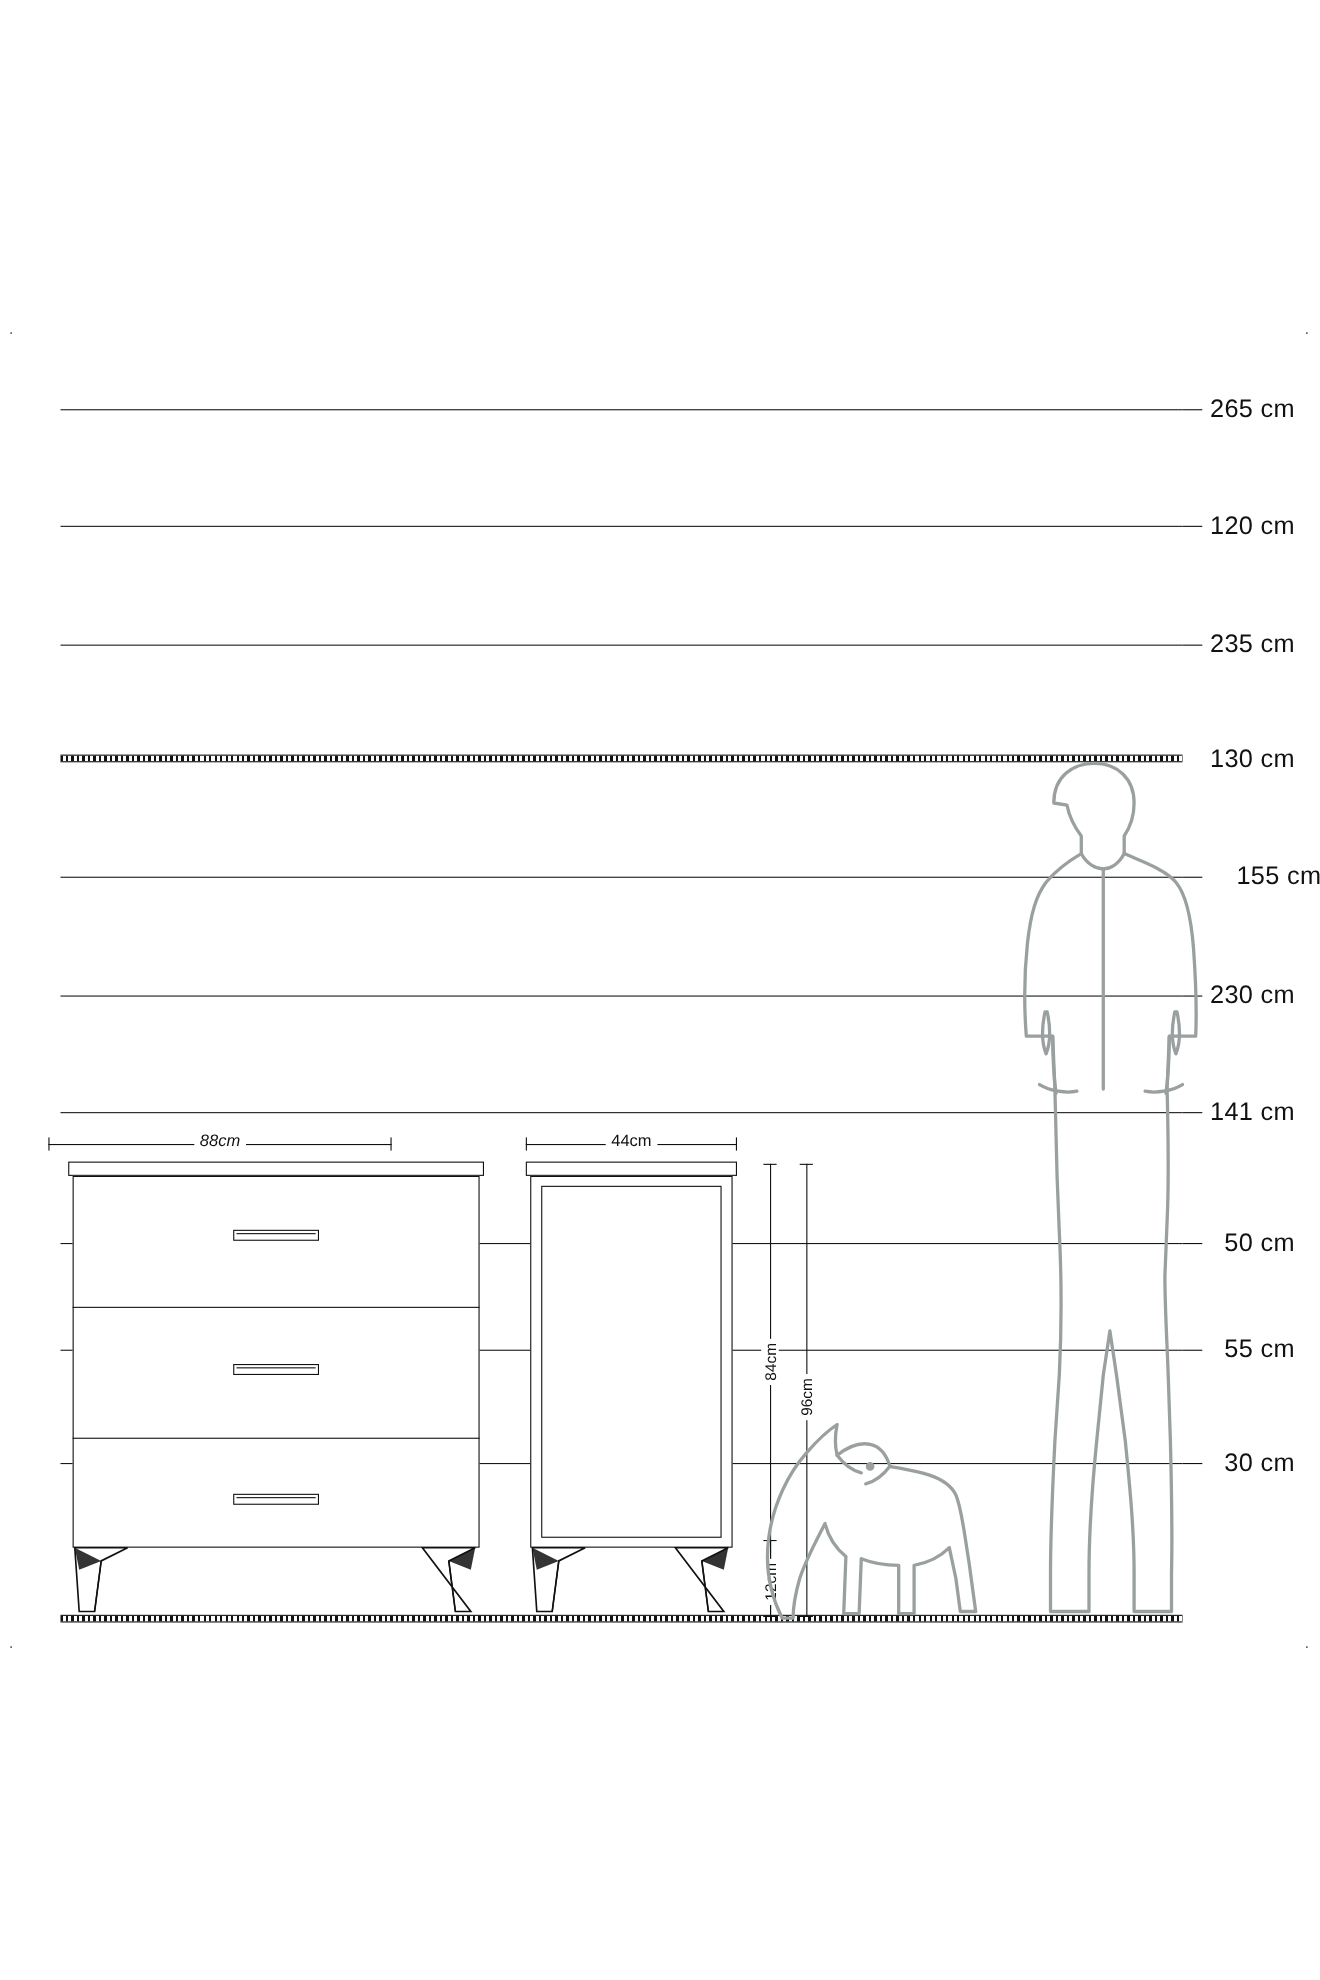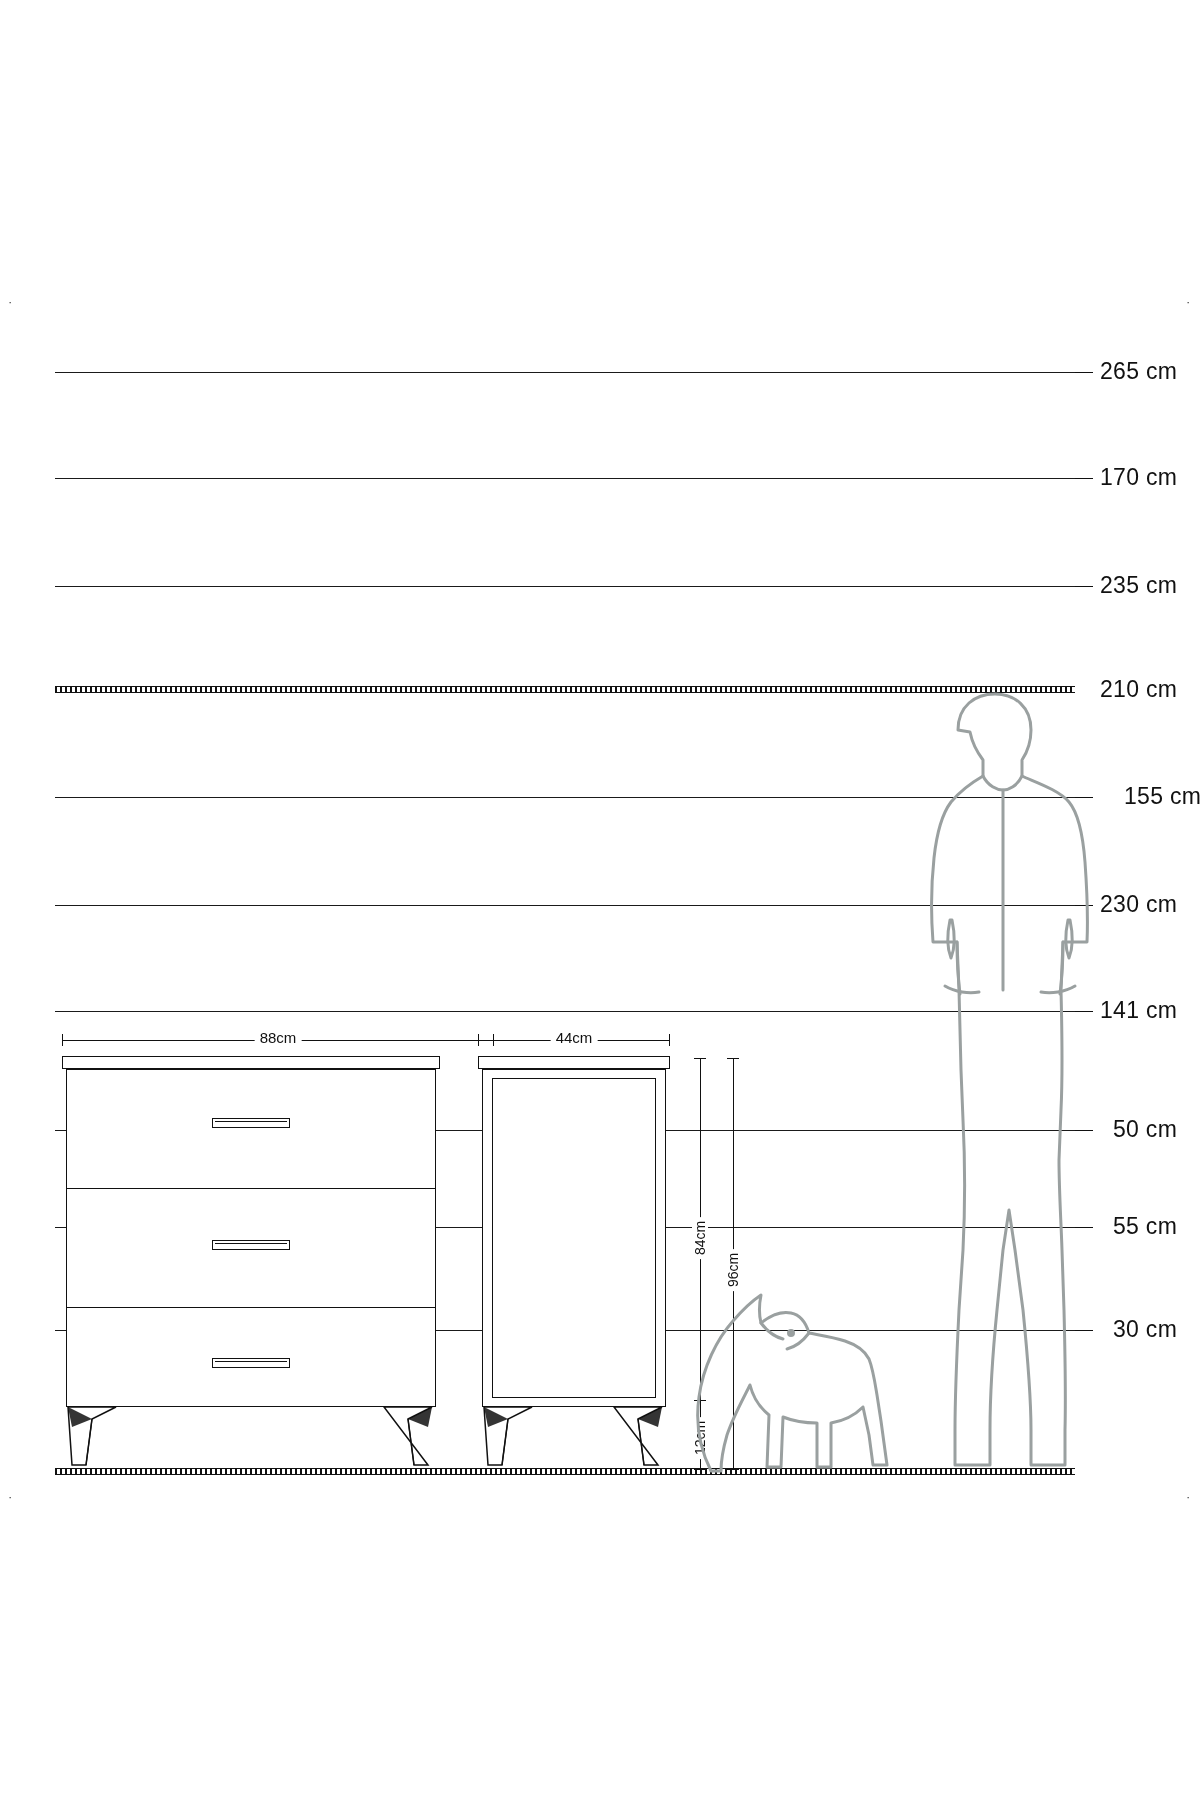--- a/index.html
+++ b/index.html
@@ -176,28 +176,28 @@
   <div class="crop-mark" style="left:1186px; top:295px;">·</div>
   <div class="crop-mark" style="left:8px; top:1490px;">·</div>
   <div class="crop-mark" style="left:1186px; top:1490px;">·</div>
 
   <div class="scale-line" style="left:55px; top:372px; width:1020px;"></div>
   <div class="tick" style="left:1075px; top:372px;"></div>
   <div class="scale-label" style="left:1100px; top:358px;">265 cm</div>
 
   <div class="scale-line" style="left:55px; top:478px; width:1020px;"></div>
   <div class="tick" style="left:1075px; top:478px;"></div>
-  <div class="scale-label" style="left:1100px; top:464px;">170 cm</div>
+  <div class="scale-label" style="left:1100px; top:464px;">120 cm</div>
 
   <div class="scale-line" style="left:55px; top:586px; width:1020px;"></div>
   <div class="tick" style="left:1075px; top:586px;"></div>
   <div class="scale-label" style="left:1100px; top:572px;">235 cm</div>
 
   <div class="hatch-line" style="left:55px; top:686px; width:1020px;"></div>
-  <div class="scale-label" style="left:1100px; top:676px;">210 cm</div>
+  <div class="scale-label" style="left:1100px; top:676px;">130 cm</div>
 
   <div class="scale-line" style="left:55px; top:797px; width:1020px;"></div>
   <div class="tick" style="left:1075px; top:797px;"></div>
   <div class="scale-label" style="left:1080px; top:783px;margin-left:44px;">155 cm</div>
 
   <div class="scale-line" style="left:55px; top:905px; width:1020px;"></div>
   <div class="tick" style="left:1075px; top:905px;"></div>
   <div class="scale-label" style="left:1100px; top:891px;">230 cm</div>
 
   <div class="scale-line" style="left:55px; top:1011px; width:1020px;"></div>
@@ -211,21 +211,21 @@
   <div class="scale-line" style="left:55px; top:1227px; width:1020px;"></div>
   <div class="tick" style="left:1075px; top:1227px;"></div>
   <div class="scale-label" style="left:1113px; top:1213px;">55 cm</div>
 
   <div class="scale-line" style="left:55px; top:1330px; width:1020px;"></div>
   <div class="tick" style="left:1075px; top:1330px;"></div>
   <div class="scale-label" style="left:1113px; top:1316px;text-align:center;">30 cm</div>
 
   <div class="hatch-line" style="left:55px; top:1468px; width:1020px;"></div>
 
-  <div class="dim-h" style="left:62px; top:1034px; width:432px;">
+  <div class="dim-h" style="left:44px; top:1034px; width:312px;font-style:italic;">
     <div class="bar"></div>
     <div class="cap left"></div>
     <div class="cap right"></div>
     <div class="dim-text">88cm</div>
   </div>
 
   <div class="dim-h" style="left:478px; top:1034px; width:192px;">
     <div class="bar"></div>
     <div class="cap left"></div>
     <div class="cap right"></div>

